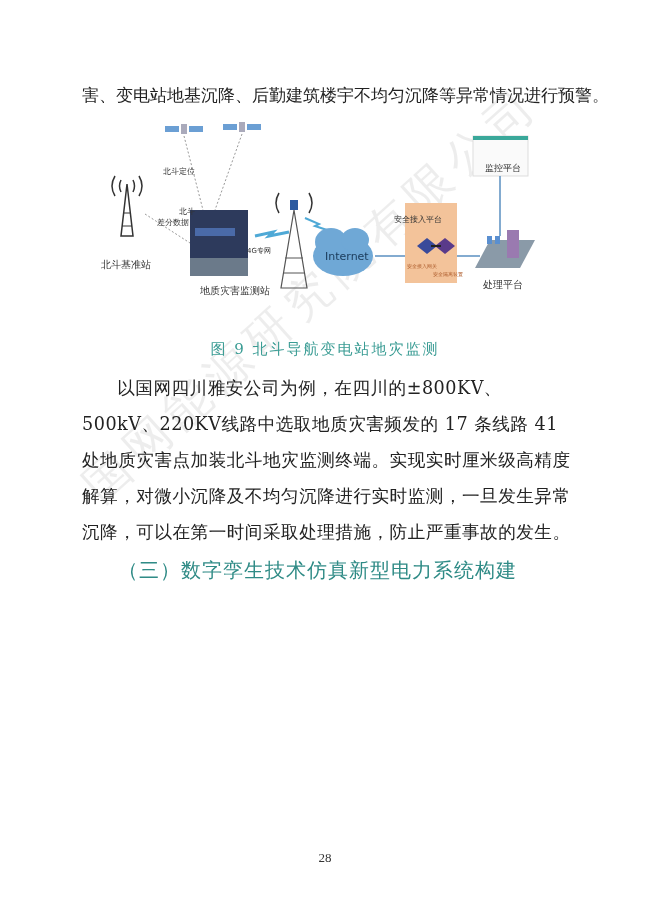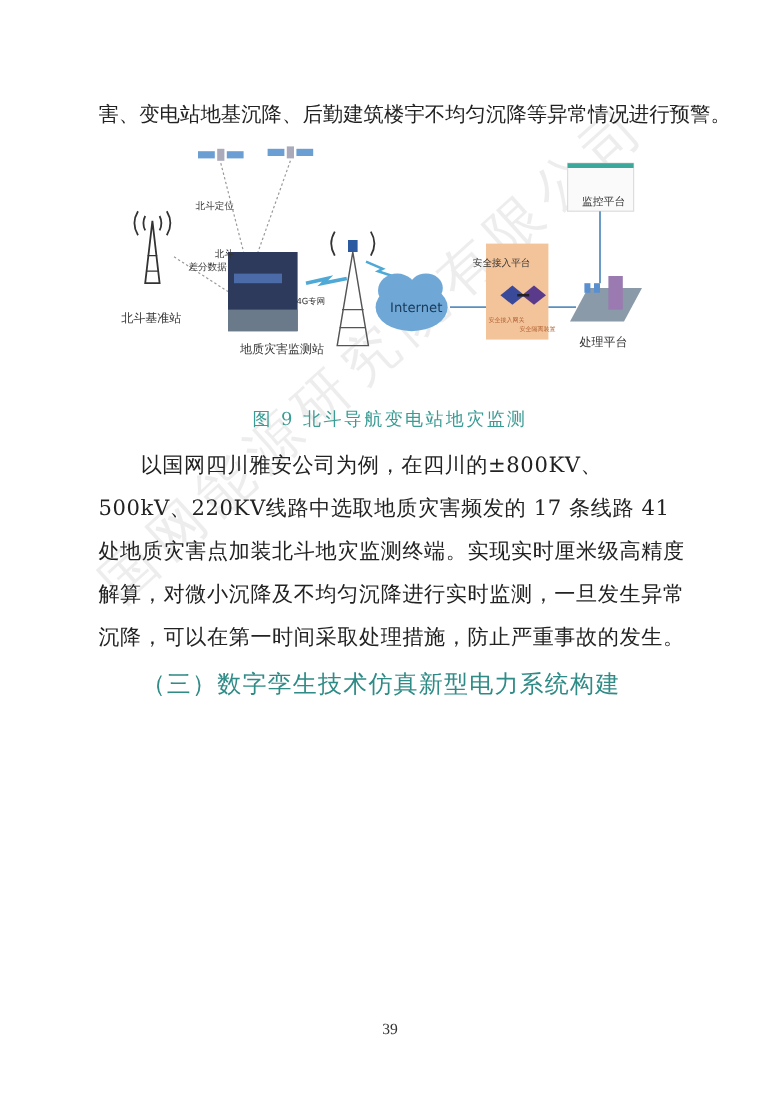--- a/index.html
+++ b/index.html
@@ -99,14 +99,14 @@
     <span class="lbl" style="left:388px;top:160px;font-size:10px;">处理平台</span>
   </div>
 
   <div class="caption">图 9  北斗导航变电站地灾监测</div>
 
   <div class="p indent" style="top:370px;">以国网四川雅安公司为例，在四川的±800KV、500kV、220KV线路中选取地质灾害频发的 17 条线路 41 处地质灾害点加装北斗地灾监测终端。实现实时厘米级高精度解算，对微小沉降及不均匀沉降进行实时监测，一旦发生异常沉降，可以在第一时间采取处理措施，防止严重事故的发生。</div>
 
   <div class="heading">（三）数字孪生技术仿真新型电力系统构建</div>
 
 
-  <div class="pagenum">39</div>
+  <div class="pagenum">28</div>
 </div>
 
 </body></html>

